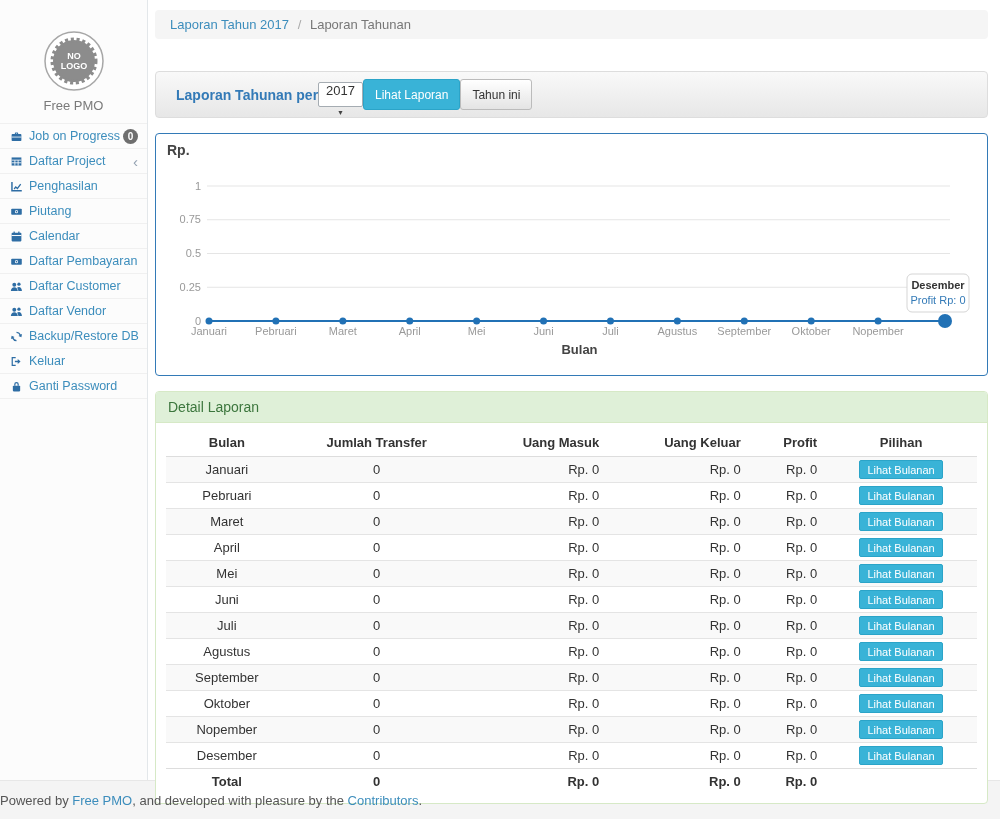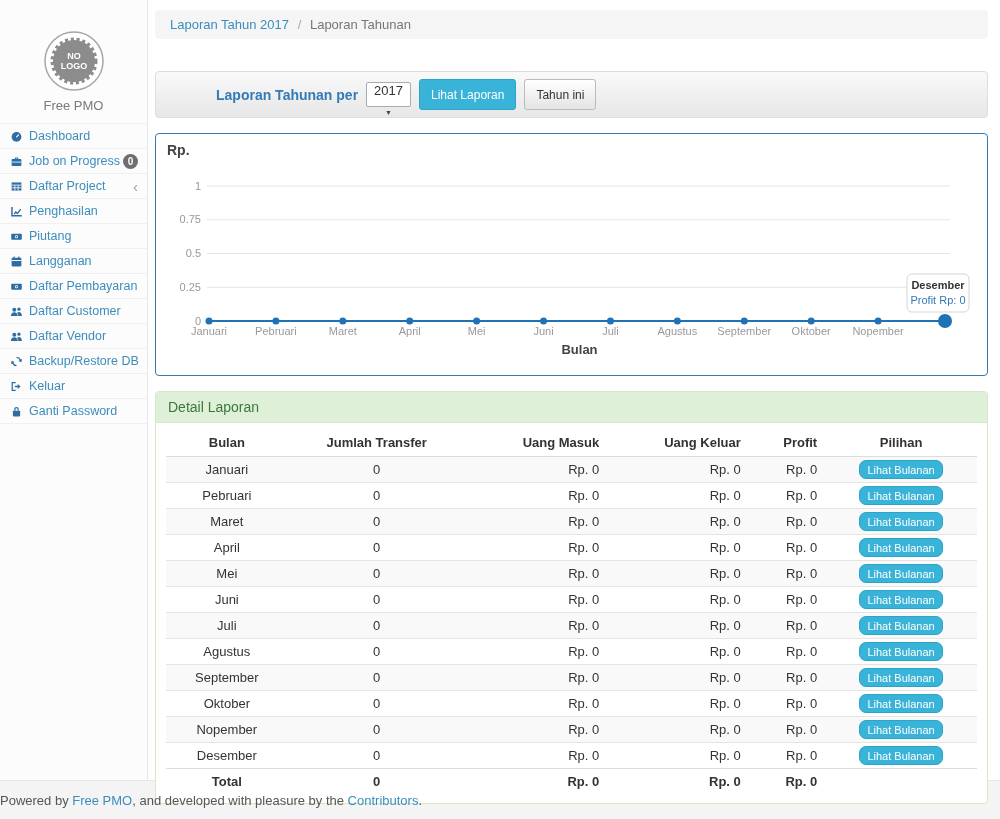--- a/index.html
+++ b/index.html
@@ -16,28 +16,28 @@
   .side-item{display:flex;align-items:center;height:16px;padding:4px 9px 4px 10px;border-bottom:1px solid #f0f0f0;color:#3c8dbc;font-size:12.5px;text-decoration:none;cursor:pointer;}
   .side-item .icon{width:13px;height:13px;flex:0 0 13px;margin-right:6px;color:#2e6da4;}
   .side-label{white-space:nowrap;}
   .badge{margin-left:auto;background:#6e6e6e;color:#fff;border-radius:9px;font-size:10px;font-weight:bold;min-width:15px;height:15px;line-height:15px;text-align:center;}
   .chev{margin-left:auto;color:#93a1b1;font-size:15px;line-height:13px;}
   
   .content{flex:1;padding:10px 12px 0 7px;box-sizing:border-box;}
   .breadcrumb{background:#f5f5f5;border-radius:4px;padding:7px 15px;font-size:13px;color:#777;margin-bottom:14px;}
   .breadcrumb a{color:#3c8dbc;text-decoration:none;cursor:pointer;}
   .breadcrumb .sep{margin:0 5px;color:#aaa;}
-  .filter-bar{background:linear-gradient(#f9f9f9,#e7e7e7);border:1px solid #ddd;border-radius:4px;padding:7px 14px 7px 60px;display:flex;align-items:center;gap:8px;margin-bottom:15px;margin-top:32px;}
+  .filter-bar{background:linear-gradient(#f9f9f9,#e7e7e7);border:1px solid #ddd;border-radius:4px;padding:7px 14px 7px 20px;display:flex;align-items:center;margin-bottom:15px;margin-top:32px;}
   .filter-label{color:#337ab7;font-weight:bold;font-size:14px;}
   .select{background:#fff;border:1px solid #a5acb2;border-radius:2px;height:25px;box-sizing:border-box;padding:0 7px;font-size:13px;display:inline-flex;align-items:center;gap:11px;color:#333;cursor:pointer;flex-direction:column;}
   .select .caret{font-size:7px;color:#444;}
   .btn{border-radius:3px;font-size:12px;height:31px;box-sizing:border-box;padding:3px 11px;border:1px solid transparent;cursor:pointer;font-family:inherit;}
   .btn-info{background:#39b3d7;border-color:#2ba4c8;color:#fff;}
   .btn-default{background:linear-gradient(#fff,#e4e4e4);border-color:#bbb;color:#333;}
-  .btn-xs{font-size:11px;height:19px;padding:1px 7px;border-radius:7px;}
+  .btn-xs{font-size:11px;height:19px;padding:1px 7px;border-radius:2px;}
   
   .panel{border:1px solid;border-radius:4px;margin-bottom:15px;overflow:hidden;background:#fff;}
   .panel-primary{border-color:#337ab7;}
   .panel-primary .panel-heading{background:#337ab7;color:#fff;padding:4px 11px;font-size:13px;}
   .panel-success{border-color:#d6e9c6;}
   .panel-success .panel-heading{background:#dff0d8;color:#3c763d;padding:7px 12px;font-size:14px;border-bottom:1px solid #d6e9c6;}
   .chart-body{padding:4px 1px 2px;}
   .table-body{padding:6px 10px 10px;}
   
   table{width:100%;border-collapse:collapse;font-size:13px;color:#333;}
@@ -122,26 +122,20 @@
         <circle cx="31" cy="31" r="29" fill="#fff" stroke="#a7a7a7" stroke-width="1.5"></circle>
         <circle cx="31" cy="31" r="21" fill="#8c8c8c" stroke="#8c8c8c" stroke-width="5" stroke-dasharray="3 2.6"></circle>
         <text x="31" y="28.5" text-anchor="middle" font-size="9" font-weight="bold" fill="#fff" font-family="Liberation Sans, sans-serif">NO</text>
         <text x="31" y="39" text-anchor="middle" font-size="9" font-weight="bold" fill="#fff" font-family="Liberation Sans, sans-serif">LOGO</text>
       </svg>
       <div class="brand">Free PMO</div>
     </div>
     <div class="menu">
         <a class="side-item">
           <svg class="icon" viewBox="0 0 16 16">
-            <use href="#dashboard-icon" xlink:href="#dashboard-icon"></use>
-          </svg>
-          <span class="side-label">Dashboard</span>
-        </a>
-        <a class="side-item">
-          <svg class="icon" viewBox="0 0 16 16">
             <use href="#briefcase-icon" xlink:href="#briefcase-icon"></use>
           </svg>
           <span class="side-label">Job on Progress</span>
           <span class="badge">0</span>
         </a>
         <a class="side-item">
           <svg class="icon" viewBox="0 0 16 16">
             <use href="#table-icon" xlink:href="#table-icon"></use>
           </svg>
           <span class="side-label">Daftar Project</span>
@@ -156,21 +150,21 @@
         <a class="side-item">
           <svg class="icon" viewBox="0 0 16 16">
             <use href="#money-icon" xlink:href="#money-icon"></use>
           </svg>
           <span class="side-label">Piutang</span>
         </a>
         <a class="side-item">
           <svg class="icon" viewBox="0 0 16 16">
             <use href="#calendar-icon" xlink:href="#calendar-icon"></use>
           </svg>
-          <span class="side-label">Langganan</span>
+          <span class="side-label">Calendar</span>
         </a>
         <a class="side-item">
           <svg class="icon" viewBox="0 0 16 16">
             <use href="#money-icon" xlink:href="#money-icon"></use>
           </svg>
           <span class="side-label">Daftar Pembayaran</span>
         </a>
         <a class="side-item">
           <svg class="icon" viewBox="0 0 16 16">
             <use href="#users-icon" xlink:href="#users-icon"></use>

